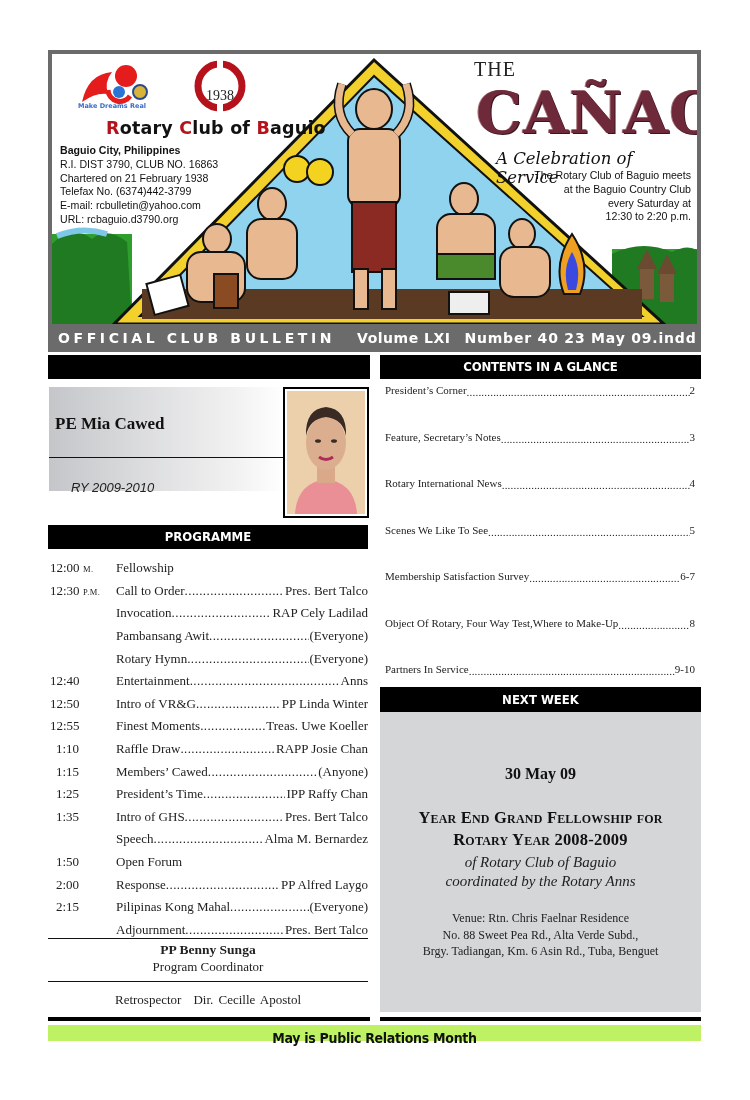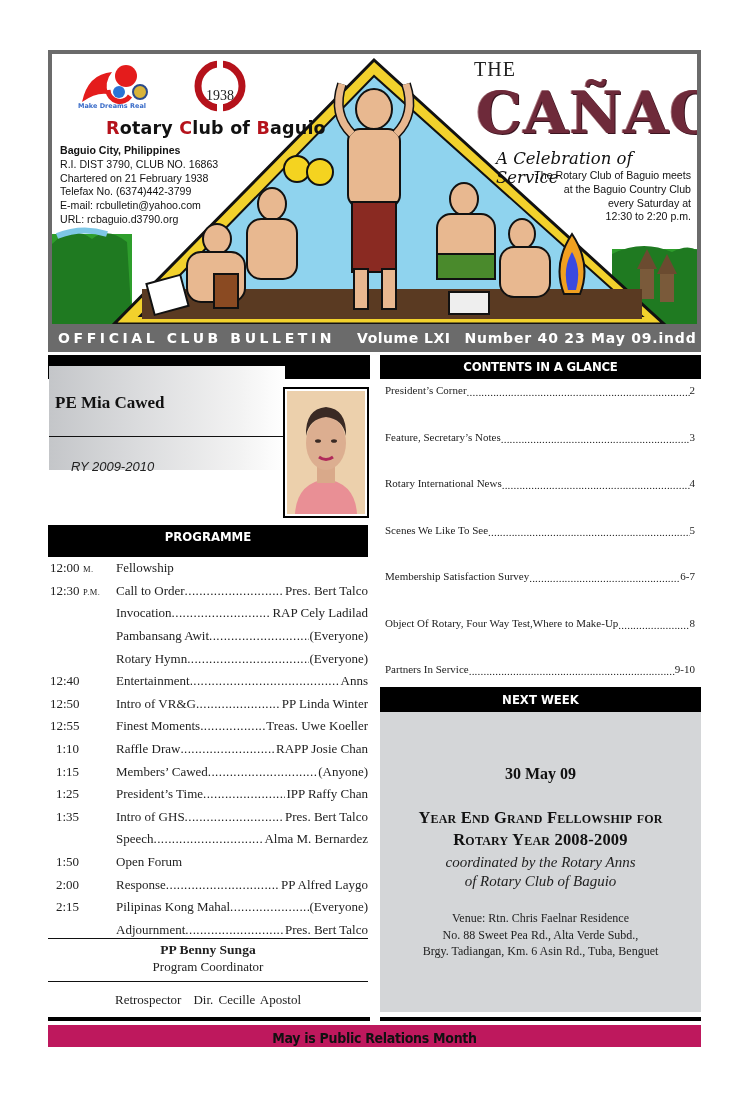--- a/index.html
+++ b/index.html
@@ -55,26 +55,26 @@
     font-size: 58px; font-weight: bold; color: #6e2a3a; letter-spacing: 1px; line-height: 70px;
     text-shadow: 1px 1px 0 #3b1420, -1px 0 0 #a8787e;
   }
   .mast-tag { position: absolute; left: 444px; top: 95px; font-family: "DejaVu Serif", serif; font-style: italic; font-size: 16.5px; color: #111; }
   .mast-meet { position: absolute; right: 6px; top: 115px; text-align: right; font-family: "Liberation Sans", sans-serif; font-size: 10.6px; line-height: 13.8px; color: #111; }
 
   
   .bar-black { position: absolute; background: #000; color: #fff; text-align: center; font-family: "DejaVu Sans Condensed", "DejaVu Sans", sans-serif; font-weight: bold; }
   .bar-left-top { left: 48px; top: 355px; width: 322px; height: 24px; }
   .bar-contents { left: 380px; top: 355px; width: 321px; height: 24px; font-size: 13px; line-height: 24px; letter-spacing: -0.2px; }
-  .bar-programme { left: 48px; top: 525px; width: 320px; height: 32px; font-size: 13px; line-height: 24px; }
+  .bar-programme { left: 48px; top: 525px; width: 320px; height: 24px; font-size: 13px; line-height: 24px; }
   .bar-nextweek { left: 380px; top: 687px; width: 321px; height: 25px; font-size: 13px; line-height: 25px; }
 
   
   .pe-box {
-    position: absolute; left: 49px; top: 366px; width: 236px; height: 104px;
+    position: absolute; left: 49px; top: 387px; width: 236px; height: 104px;
     background: linear-gradient(to right, #c4c6c9 0%, #d9dadc 35%, #f2f2f2 80%, #ffffff 100%);
   }
   .pe-name { position: absolute; left: 6px; top: 27px; font-family: "Liberation Serif", serif; font-weight: bold; font-size: 17px; color: #111; }
   .pe-divider { position: absolute; left: 0; top: 70px; width: 236px; height: 1px; background: #111; }
   .pe-year { position: absolute; left: 10px; top: 93px; font-family: Liberation Sans, sans-serif; font-style: italic; font-size: 13px; color: #222; margin-left: 12px; }
   .pe-photo-frame {
     position: absolute; left: 283px; top: 387px; width: 86px; height: 131px;
     border: 2px solid #000; background: #fff; padding: 2px;
   }
   .pe-photo { width: 100%; height: 100%; background: #e8c9a6; position: relative; overflow: hidden; }
@@ -109,21 +109,21 @@
   .nw { position: absolute; left: 380px; top: 712px; width: 321px; height: 300px; background: #d4d6d8; text-align: center; font-family: "Liberation Serif", serif; color: #111; }
   .nw-date { position: absolute; top: 53px; width: 100%; font-weight: bold; font-size: 16px; }
   .nw-title { position: absolute; top: 95px; width: 100%; font-weight: bold; font-size: 16.5px; line-height: 22px; font-variant: small-caps; letter-spacing: 0.2px; }
   .nw-sub { position: absolute; top: 141px; width: 100%; font-style: italic; font-size: 15px; line-height: 19px; color: #222; }
   .nw-venue { position: absolute; top: 198px; width: 100%; font-size: 12px; line-height: 16.5px; color: #222; }
 
   
   .foot-rule { position: absolute; top: 1017px; height: 4px; background: #000; }
   .foot-rule.l { left: 48px; width: 322px; }
   .foot-rule.r { left: 380px; width: 321px; }
-  .footer-band { position: absolute; left: 48px; top: 1025px; width: 653px; height: 22px; background: #be185d; text-align: center; font-family: "DejaVu Sans Condensed", "DejaVu Sans", sans-serif; font-weight: bold; font-size: 14px; line-height: 26px; color: #111; letter-spacing: -0.3px; }
+  .footer-band { position: absolute; left: 48px; top: 1025px; width: 653px; height: 16px; background: #bef264; text-align: center; font-family: "DejaVu Sans Condensed", "DejaVu Sans", sans-serif; font-weight: bold; font-size: 14px; line-height: 26px; color: #111; letter-spacing: -0.3px; }
 </style>
 </head>
 <body>
 
 <div class="banner">
   <div class="banner-inner">
 
     <svg class="illus" viewBox="0 0 645 270">
 
       <rect x="0" y="180" width="80" height="90" fill="#2e9e2c"></rect>
@@ -428,22 +428,22 @@
   </div>
 
 <div class="bar-black bar-nextweek">NEXT WEEK</div>
 <div class="nw">
   <div class="nw-date">30 May 09</div>
   <div class="nw-title">
     <div>Year End Grand Fellowship for</div>
     <div>Rotary Year 2008-2009</div>
   </div>
   <div class="nw-sub">
+    <div>of Rotary Club of Baguio</div>
     <div>coordinated by the Rotary Anns</div>
-    <div>of Rotary Club of Baguio</div>
   </div>
   <div class="nw-venue">
     <div>Venue: Rtn. Chris Faelnar Residence</div>
     <div>No. 88 Sweet Pea Rd., Alta Verde Subd.,</div>
     <div>Brgy. Tadiangan, Km. 6 Asin Rd., Tuba, Benguet</div>
   </div>
 </div>
 
 <div class="foot-rule l"></div>
 <div class="foot-rule r"></div>

